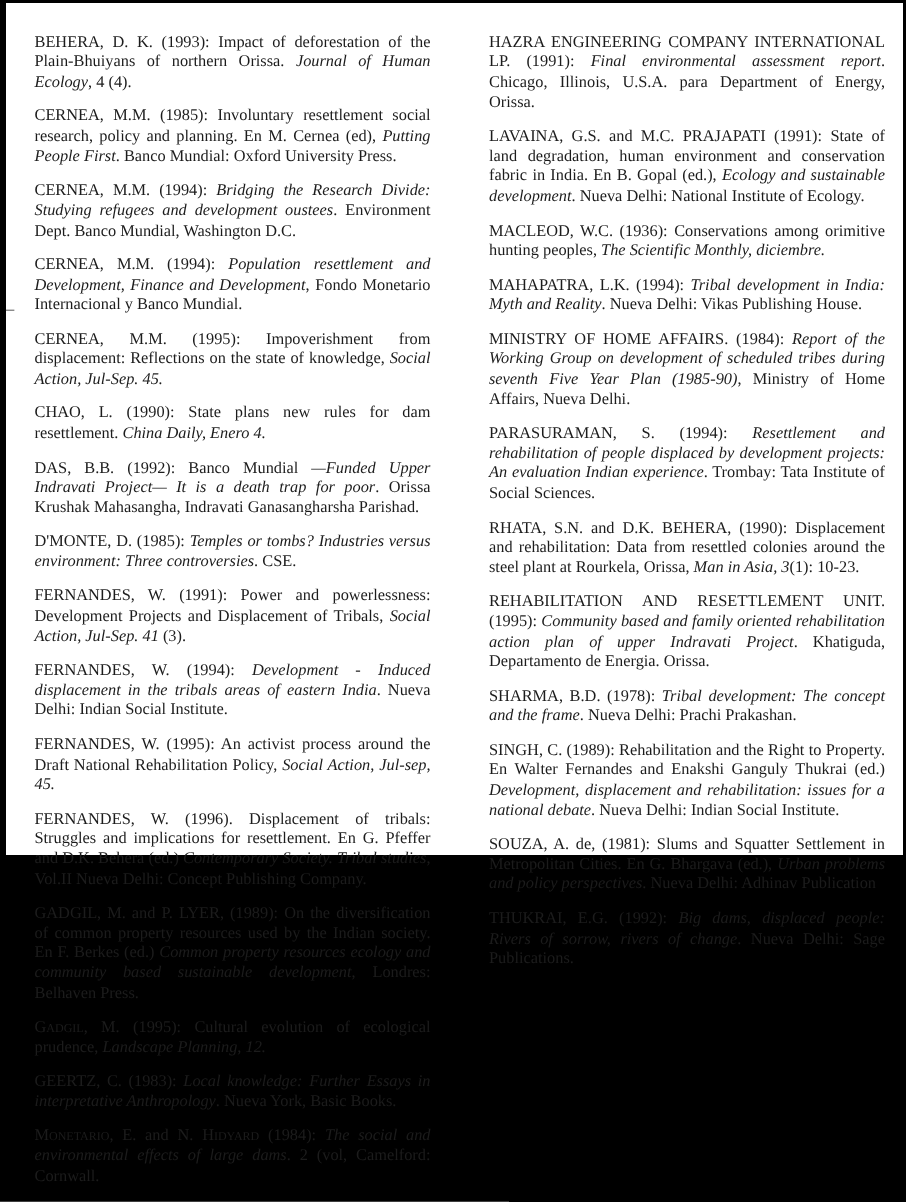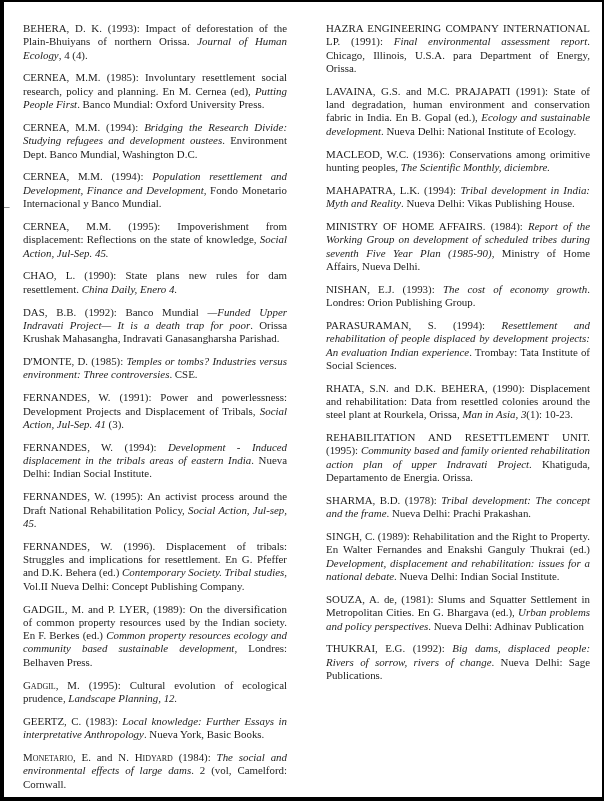--- a/index.html
+++ b/index.html
@@ -1,20 +1,20 @@
 <!DOCTYPE html>
 <html><head>
   <meta charset="utf-8">
   <style>
     html, body { margin: 0; padding: 0; background: #000; }
     body { width: 604px; height: 801px; overflow: hidden; }
     .page {
       position: absolute;
       left: 4px; top: 2px;
-      width: 598px; height: 795px;
+      width: 598px; height: 568px;
       background: #fff;
       box-sizing: border-box;
     }
     .col {
       position: absolute;
       top: 20px;
       width: 264px;
       font-family: "Liberation Serif", "DejaVu Serif", serif;
       font-size: 10.9px;
       line-height: 13.3px;
@@ -49,21 +49,20 @@
       <p class="ref"><span class="sc">Gadgil</span><span>, M. (1995): Cultural evolution of ecological prudence, </span><i>Landscape Planning, 12.</i></p>
       <p class="ref"><span>GEERTZ, C. (1983): </span><i>Local knowledge: Further Essays in interpretative Anthropology</i><span>. Nueva York, Basic Books.</span></p>
       <p class="ref"><span class="sc">Monetario</span><span>, E. and N. </span><span class="sc">Hidyard</span><span> (1984): </span><i>The social and environmental effects of large dams</i><span>. 2 (vol, Camelford: Cornwall.</span></p>
     </div>
   <div class="col col-right">
       <p class="ref"><span>HAZRA ENGINEERING COMPANY INTERNATIONAL LP. (1991): </span><i>Final environmental assessment report</i><span>. Chicago, Illinois, U.S.A. para Department of Energy, Orissa.</span></p>
       <p class="ref"><span>LAVAINA, G.S. and M.C. PRAJAPATI (1991): State of land degradation, human environment and conservation fabric in India. En B. Gopal (ed.), </span><i>Ecology and sustainable development</i><span>. Nueva Delhi: National Institute of Ecology.</span></p>
       <p class="ref"><span>MACLEOD, W.C. (1936): Conservations among orimitive hunting peoples, </span><i>The Scientific Monthly, diciembre.</i></p>
       <p class="ref"><span>MAHAPATRA, L.K. (1994): </span><i>Tribal development in India: Myth and Reality</i><span>. Nueva Delhi: Vikas Publishing House.</span></p>
       <p class="ref"><span>MINISTRY OF HOME AFFAIRS. (1984): </span><i>Report of the Working Group on development of scheduled tribes during seventh Five Year Plan (1985-90)</i><span>, Ministry of Home Affairs, Nueva Delhi.</span></p>
-      <p class="ref"><span>NISHAN, E.J. (1993): </span><i>The cost of economy growth</i><span>. Londres: Orion Publishing Group.</span></p>
       <p class="ref"><span>PARASURAMAN, S. (1994): </span><i>Resettlement and rehabilitation of people displaced by development projects: An evaluation Indian experience</i><span>. Trombay: Tata Institute of Social Sciences.</span></p>
       <p class="ref"><span>RHATA, S.N. and D.K. BEHERA, (1990): Displacement and rehabilitation: Data from resettled colonies around the steel plant at Rourkela, Orissa, </span><i>Man in Asia, 3</i><span>(1): 10-23.</span></p>
       <p class="ref"><span>REHABILITATION AND RESETTLEMENT UNIT. (1995): </span><i>Community based and family oriented rehabilitation action plan of upper Indravati Project</i><span>. Khatiguda, Departamento de Energia. Orissa.</span></p>
       <p class="ref"><span>SHARMA, B.D. (1978): </span><i>Tribal development: The concept and the frame</i><span>. Nueva Delhi: Prachi Prakashan.</span></p>
       <p class="ref"><span>SINGH, C. (1989): Rehabilitation and the Right to Property. En Walter Fernandes and Enakshi Ganguly Thukrai (ed.) </span><i>Development, displacement and rehabilitation: issues for a national debate</i><span>. Nueva Delhi: Indian Social Institute.</span></p>
       <p class="ref"><span>SOUZA, A. de, (1981): Slums and Squatter Settlement in Metropolitan Cities. En G. Bhargava (ed.), </span><i>Urban problems and policy perspectives</i><span>. Nueva Delhi: Adhinav Publication</span></p>
       <p class="ref"><span>THUKRAI, E.G. (1992): </span><i>Big dams, displaced people: Rivers of sorrow, rivers of change</i><span>. Nueva Delhi: Sage Publications.</span></p>
     </div>
   <span class="mark" style="left:0px; top:198px;">–</span>
 </div>

